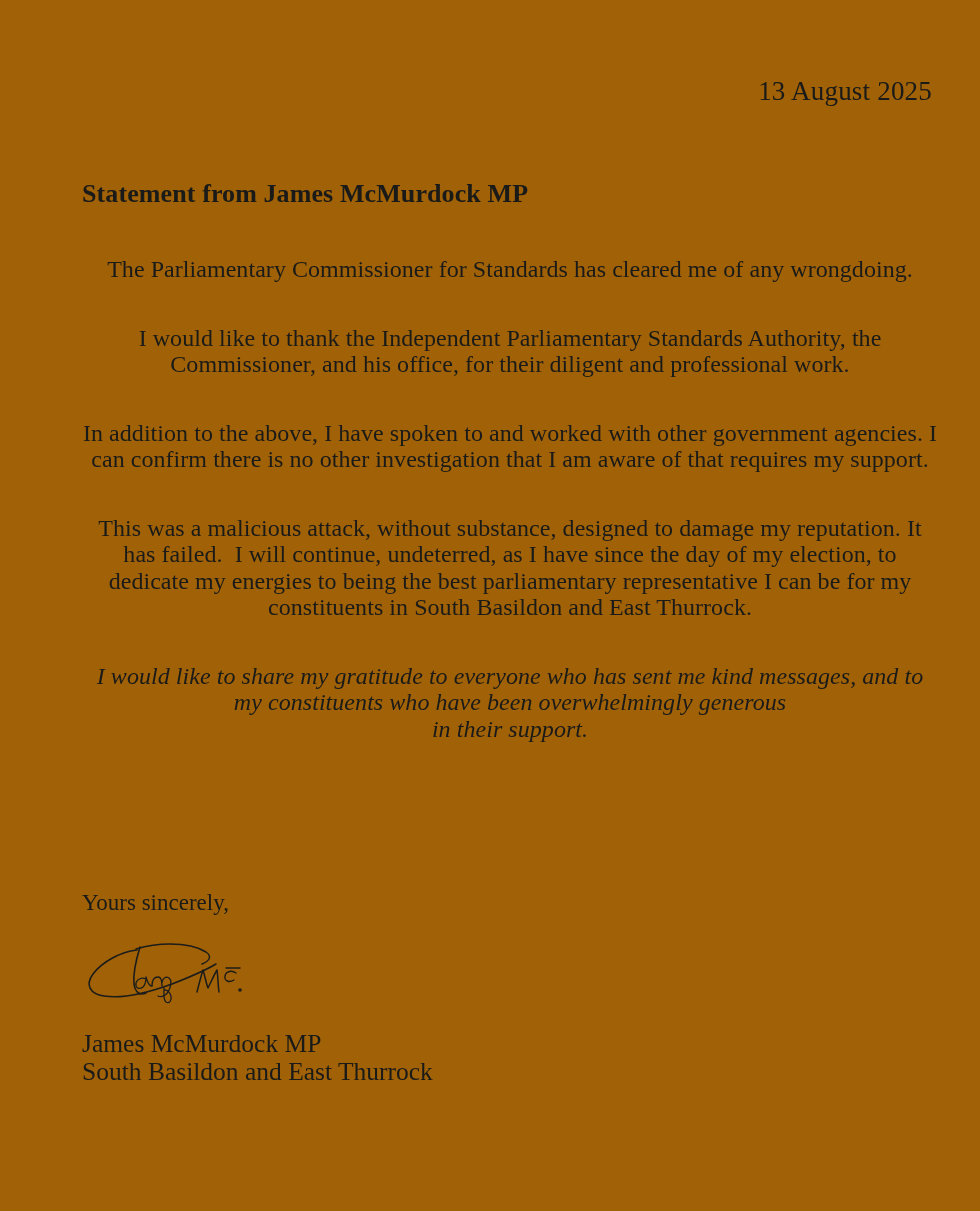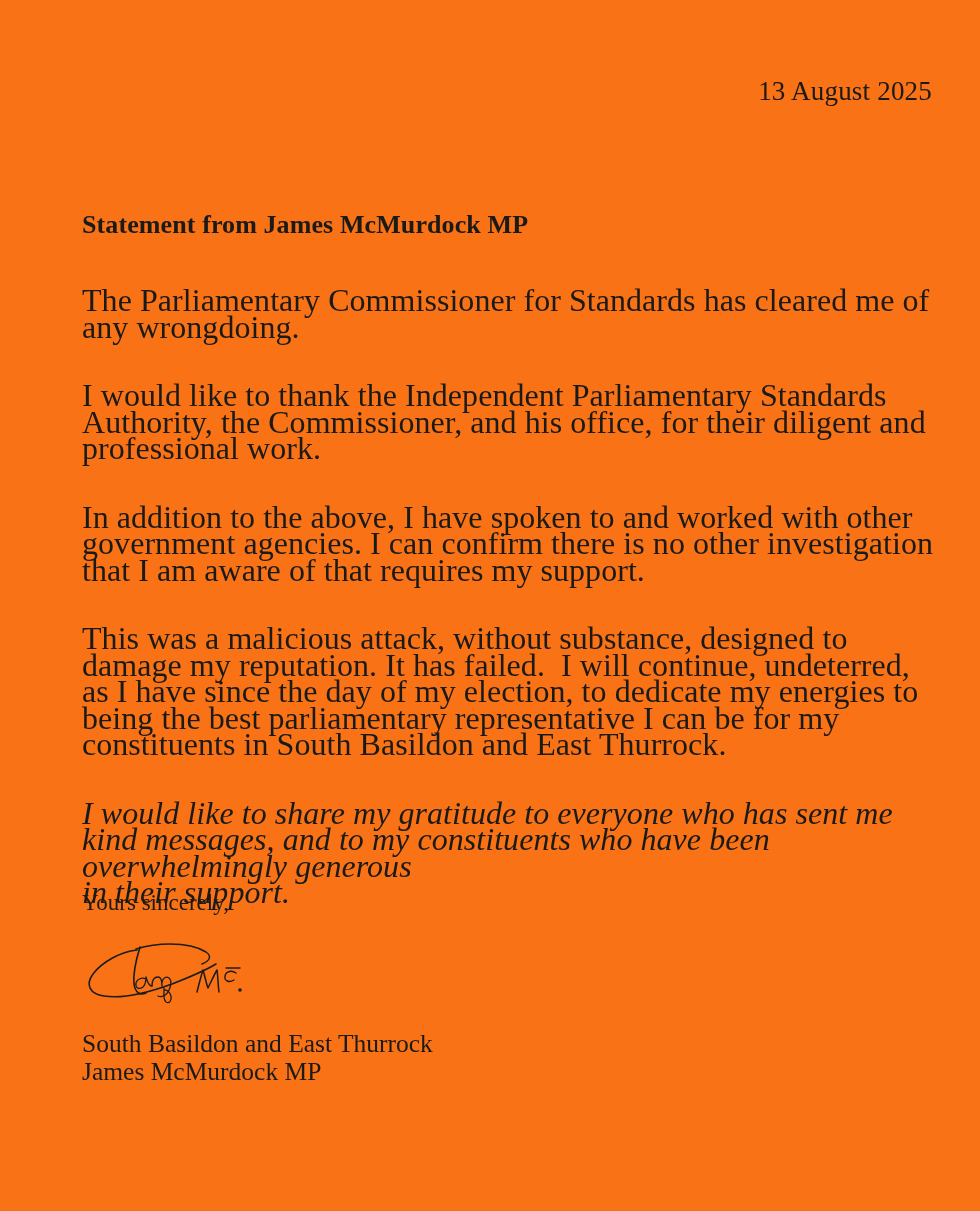--- a/index.html
+++ b/index.html
@@ -12,21 +12,21 @@
     background: #fdfce1;
     font-family: "Liberation Serif", "DejaVu Serif", serif;
     color: #1a1a18;
     overflow: hidden;
   }
 
   .page {
     position: relative;
     width: 980px;
     height: 1211px;
-    background: #f97316;
+    background: #a16207;
     box-sizing: border-box;
   }
 
   
   .date-line {
     position: absolute;
     top: 74px;
     left: 0;
     width: 932px;
     text-align: right;
@@ -34,37 +34,37 @@
     line-height: 34px;
     letter-spacing: 0.2px;
   }
 
   
   .letter-body {
     position: absolute;
     top: 178px;
     left: 82px;
     width: 856px;
-    margin-top: 31px;
   }
 
   .heading {
     font-weight: bold;
     font-size: 26px;
     line-height: 32px;
     margin: 0 0 46px 0;
     letter-spacing: 0.1px;
   }
 
   .para {
-    font-size: 32px;
+    font-size: 24px;
     line-height: 26.5px;
     margin: 0 0 42px 0;
     white-space: pre-wrap;
     letter-spacing: 0.05px;
+    text-align: center;
   }
 
   .para:last-of-type {
     margin-bottom: 0;
     font-style: italic;
   }
 
   .closing {
     position: absolute;
     top: 888px;
@@ -146,17 +146,17 @@
         <path d="M156 43 C 152 40, 146 41, 145 46 C 144 51, 149 53, 154 50" stroke-width="1.4"></path>
 
         <path d="M146 38 L 160 38" stroke-width="1.3"></path>
 
         <circle cx="160" cy="60" r="1.8" fill="#1c1c1a" stroke="none"></circle>
       </g>
     </svg>
   </div>
 
   <div class="signoff">
+    <span class="signoff-line">James McMurdock MP</span>
     <span class="signoff-line">South Basildon and East Thurrock</span>
-    <span class="signoff-line">James McMurdock MP</span>
   </div>
 
 </div>
 
 </body></html>

